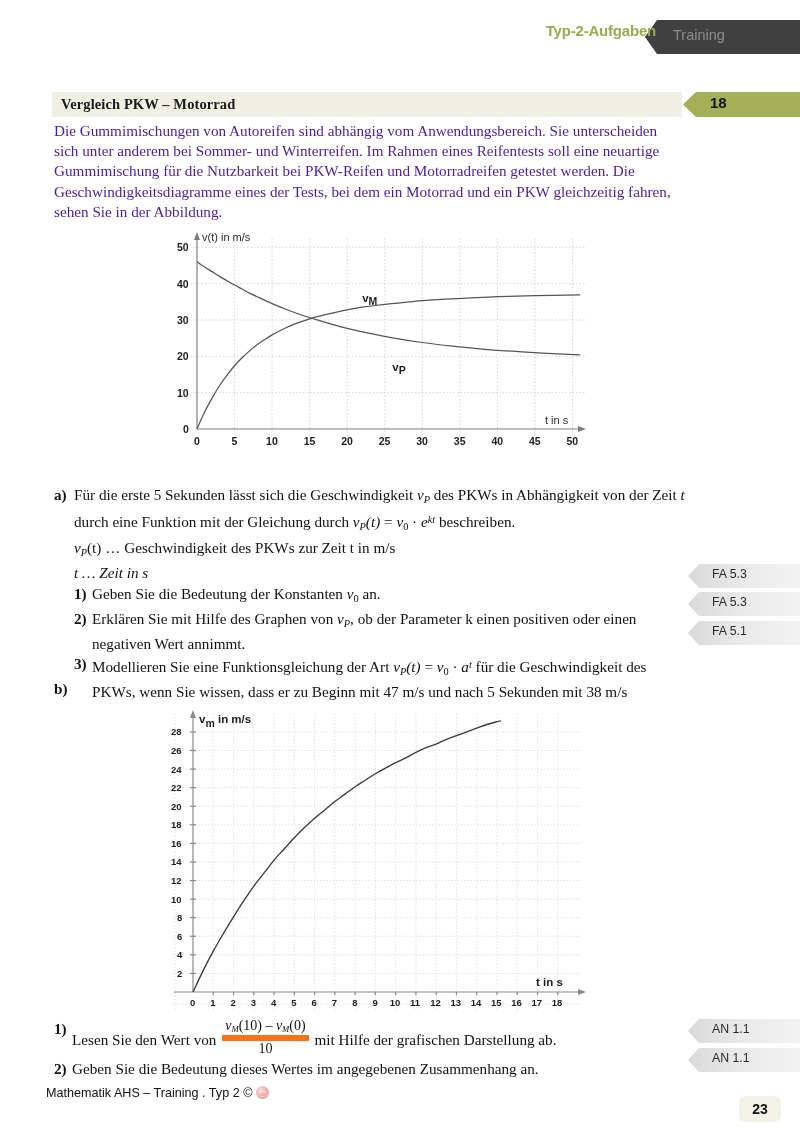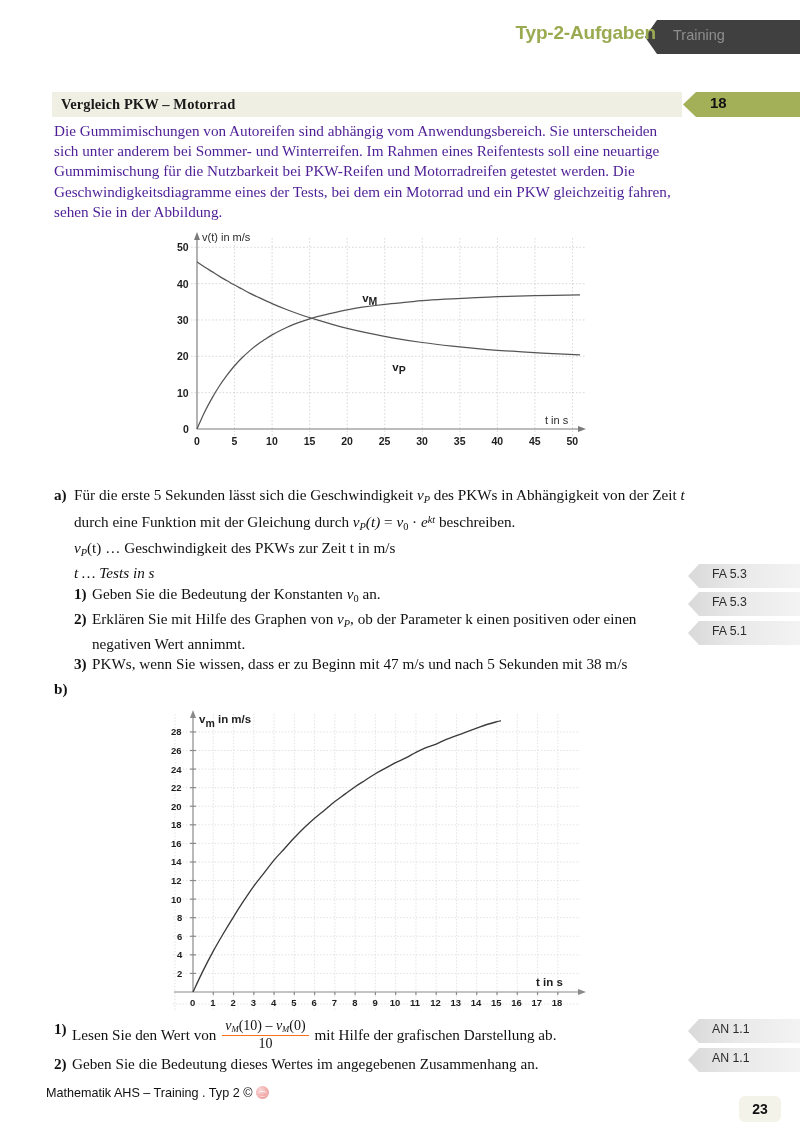--- a/index.html
+++ b/index.html
@@ -13,21 +13,21 @@
   }
   .page{position:relative;width:800px;height:1131px;}
 
   
   .header{
     position:absolute;left:0;top:0;width:800px;height:72px;
   }
   .hdr-title{
     position:absolute;right:144px;top:22px;
     font-family:"Liberation Sans", sans-serif;
-    font-weight:bold;font-size:19px;letter-spacing:-0.2px;
+    font-weight:bold;font-size:15px;letter-spacing:-0.2px;
     color:#9aaa50;
     white-space:nowrap;
   }
   .training-badge{
     position:absolute;left:645px;top:20px;width:155px;height:34px;
     background:#404040;
     clip-path:polygon(12px 0, 100% 0, 100% 100%, 12px 100%, 0 50%);
   }
   .training-badge span{
     position:absolute;left:28px;top:7px;
@@ -76,21 +76,21 @@
   i.mv{font-style:italic;}
   sub.s{font-size:0.68em;vertical-align:-0.28em;font-style:italic;}
   sub.sn{font-size:0.68em;vertical-align:-0.28em;font-style:normal;}
   sup.sp{font-size:0.68em;vertical-align:0.42em;font-style:italic;}
 
   
   .frac{
     display:inline-block;vertical-align:-0.55em;text-align:center;
     font-size:0.92em;line-height:1.05;margin:0 2px;
   }
-  .frac .num{display:block;padding:0 3px;border-bottom:1px solid #f97316;}
+  .frac .num{display:block;padding:0 3px;border-bottom:6px solid #f97316;}
   .frac .den{display:block;padding-top:1px;}
   .frac sub.s{font-size:0.62em;}
 
   
   .tag{
     position:absolute;width:112px;height:24px;
     background:linear-gradient(to right,#d9d9d9 0%,#e9e9e9 45%,#f3f3f3 100%);
     clip-path:polygon(11px 0, 100% 0, 100% 100%, 11px 100%, 0 50%);
   }
   .tag span{
@@ -219,32 +219,33 @@
           <text class="ax-lbl-b" x="216.2549019607843" y="144.84615384615384" font-size="10">v<tspan dy="3" font-size="10.5">P</tspan></text>
         </g>
     </svg>
   </div>
 
   <div class="qblock" style="top:485px;">
     <div class="hang">
       <span class="lbl">a)</span>
       <span><span>Für die erste 5 Sekunden lässt sich die Geschwindigkeit </span><i class="mv">v</i><sub class="s">P</sub><span> des PKWs in Abhängigkeit von der Zeit </span><i class="mv">t</i><span> durch eine Funktion mit der Gleichung durch </span><i class="mv">v</i><sub class="s">P</sub><i class="mv">(t)</i><span> = </span><i class="mv">v</i><sub class="sn">0</sub><span> · </span><i class="mv">e</i><sup class="sp">kt</sup><span> beschreiben.</span></span>
       <span class="indent1" style="padding-left:0;"><i class="mv">v</i><sub class="s">P</sub><span>(t) … Geschwindigkeit des PKWs zur Zeit t in m/s</span></span>
-      <span class="indent1" style="padding-left:0;font-style:italic;">t … Tests in s</span>
+      <span class="indent1" style="padding-left:0;font-style:italic;">t … Zeit in s</span>
       <span class="hang2" style="margin-top:1px;">
         <span class="lbl">1)</span>
         <span><span>Geben Sie die Bedeutung der Konstanten </span><i class="mv">v</i><sub class="sn">0</sub><span> an.</span></span>
       </span>
       <span class="hang2">
         <span class="lbl">2)</span>
         <span><span>Erklären Sie mit Hilfe des Graphen von </span><i class="mv">v</i><sub class="s">P</sub><span>, ob der Parameter k einen positiven oder einen</span></span>
         <span style="display:block;">negativen Wert annimmt.</span>
       </span>
       <span class="hang2">
         <span class="lbl">3)</span>
+        <span><span>Modellieren Sie eine Funktionsgleichung der Art </span><i class="mv">v</i><sub class="s">P</sub><i class="mv">(t)</i><span> = </span><i class="mv">v</i><sub class="sn">0</sub><span> · </span><i class="mv">a</i><sup class="sp">t</sup><span> für die Geschwindigkeit des</span></span>
         <span style="display:block;">PKWs, wenn Sie wissen, dass er zu Beginn mit 47 m/s und nach 5 Sekunden mit 38 m/s</span>
       </span>
     </div>
   </div>
 
   <div class="qblock" style="top:679px;">
     <div class="hang">
       <span class="lbl">b)</span>
     </div>
   </div>

